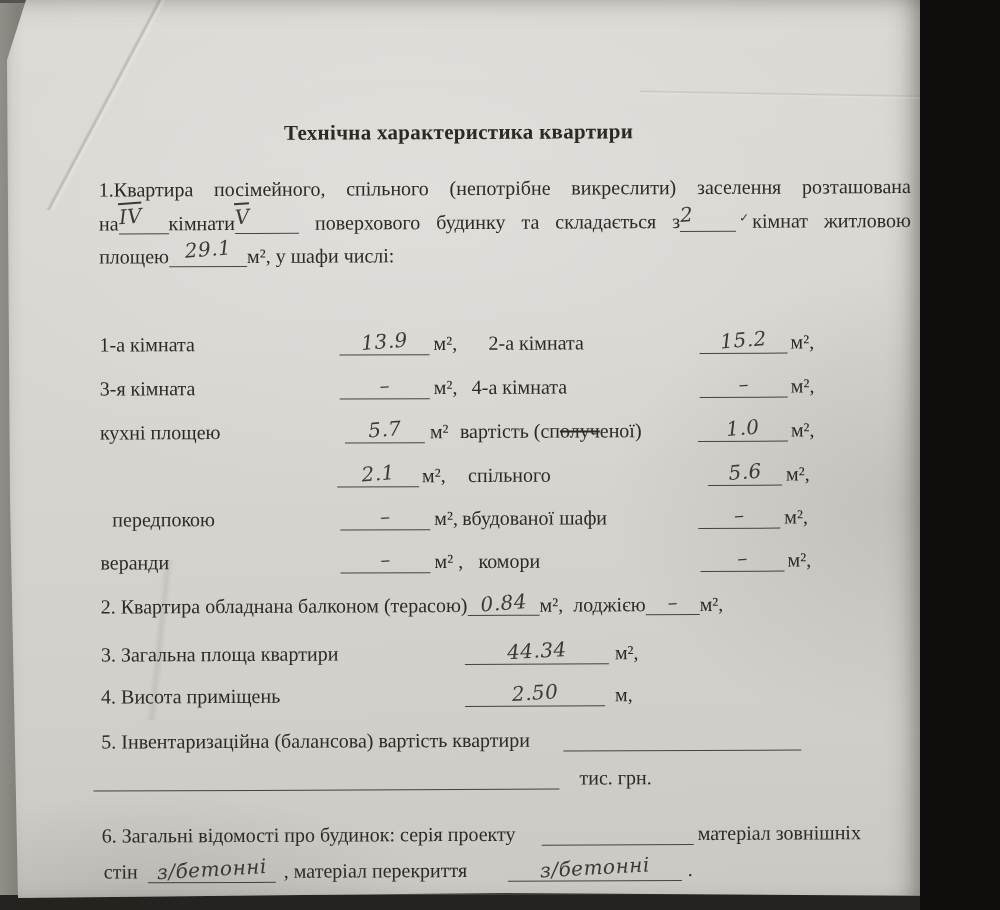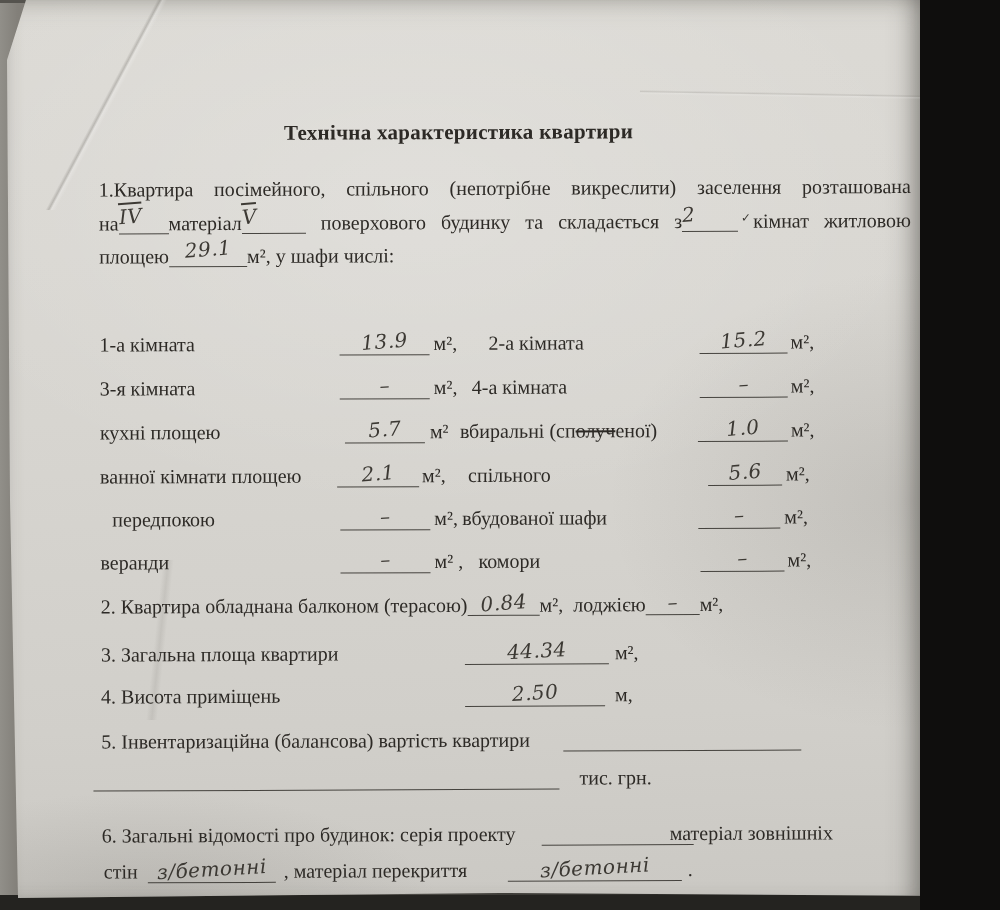--- a/index.html
+++ b/index.html
@@ -67,21 +67,21 @@
 
 <div class="stage">
   <div class="paper"></div>
   <div class="content">
 
     <div class="title">Технічна характеристика квартири</div>
 
     <div class="intro">
       <div class="jline">1.Квартира посімейного, спільного (непотрібне викреслити) заселення розташована</div>
       <div class="jline">
-        <span>на</span><span class="iblank" style="width:50px"><span class="hw ovl">ІV</span></span><span>матеріал</span><span class="iblank" style="width:64px"><span class="hw ovl">V</span></span>
+        <span>на</span><span class="iblank" style="width:50px"><span class="hw ovl">ІV</span></span><span>кімнати</span><span class="iblank" style="width:64px"><span class="hw ovl">V</span></span>
         <span>поверхового будинку та складається з</span><span class="iblank" style="width:56px"><span class="hw">2</span><span class="mark">✓</span></span>
         <span>кімнат житловою</span>
       </div>
       <div>
         <span>площею</span><span class="iblank" style="width:78px"><span class="hw">29.1</span></span><span>м², у шафи числі:</span>
       </div>
     </div>
 
     <div class="trow" style="top:332px">
       <span class="tc" style="left:0">1-а кімната</span>
@@ -108,29 +108,28 @@
         </span>
       <span class="tc" style="left:691px">м²,</span>
     </div>
 
     <div class="trow" style="top:420px">
       <span class="tc" style="left:0">кухні площею</span>
       <span class="tblank" style="left:245px;width:80px">
           <span class="hw">5.7</span>
         </span>
       <span class="tc" style="left:330px">м²</span>
-      <span class="tc" style="left:360px"><span>вбиральні (сп</span><span class="strike">олуч</span><span>еної)</span></span>
+      <span class="tc" style="left:360px"><span>вартість (сп</span><span class="strike">олуч</span><span>еної)</span></span>
       <span class="tblank" style="left:598px;width:90px">
           <span class="hw">1.0</span>
         </span>
       <span class="tc" style="left:691px">м²,</span>
     </div>
 
     <div class="trow" style="top:464px">
-      <span class="tc" style="left:0">ванної кімнати площею</span>
       <span class="tblank" style="left:237px;width:82px">
           <span class="hw">2.1</span>
         </span>
       <span class="tc" style="left:322px">м²,</span>
       <span class="tc" style="left:368px">спільного</span>
       <span class="tblank" style="left:608px;width:74px">
           <span class="hw">5.6</span>
         </span>
       <span class="tc" style="left:686px">м²,</span>
     </div>
@@ -186,21 +185,21 @@
       <span class="ablank" style="left:462px;width:238px"></span>
     </div>
     <div class="aline" style="top:767px">
       <span class="ablank" style="left:-8px;width:466px"></span>
       <span class="tc" style="left:478px">тис. грн.</span>
     </div>
 
     <div class="aline" style="top:823px">
       <span class="tc" style="left:0">6. Загальні відомості про будинок: серія проекту</span>
       <span class="ablank" style="left:440px;width:152px"></span>
-      <span class="tc" style="left:568px">матеріал зовнішніх</span>
+      <span class="tc" style="left:596px">матеріал зовнішніх</span>
     </div>
     <div class="aline" style="top:859px">
       <span class="tc" style="left:2px">стін</span>
       <span class="ablank" style="left:46px;width:128px">
           <span class="hw">з/бетонні</span>
         </span>
       <span class="tc" style="left:182px">, матеріал перекриття</span>
       <span class="ablank" style="left:406px;width:174px">
           <span class="hw">з/бетонні</span>
         </span>

